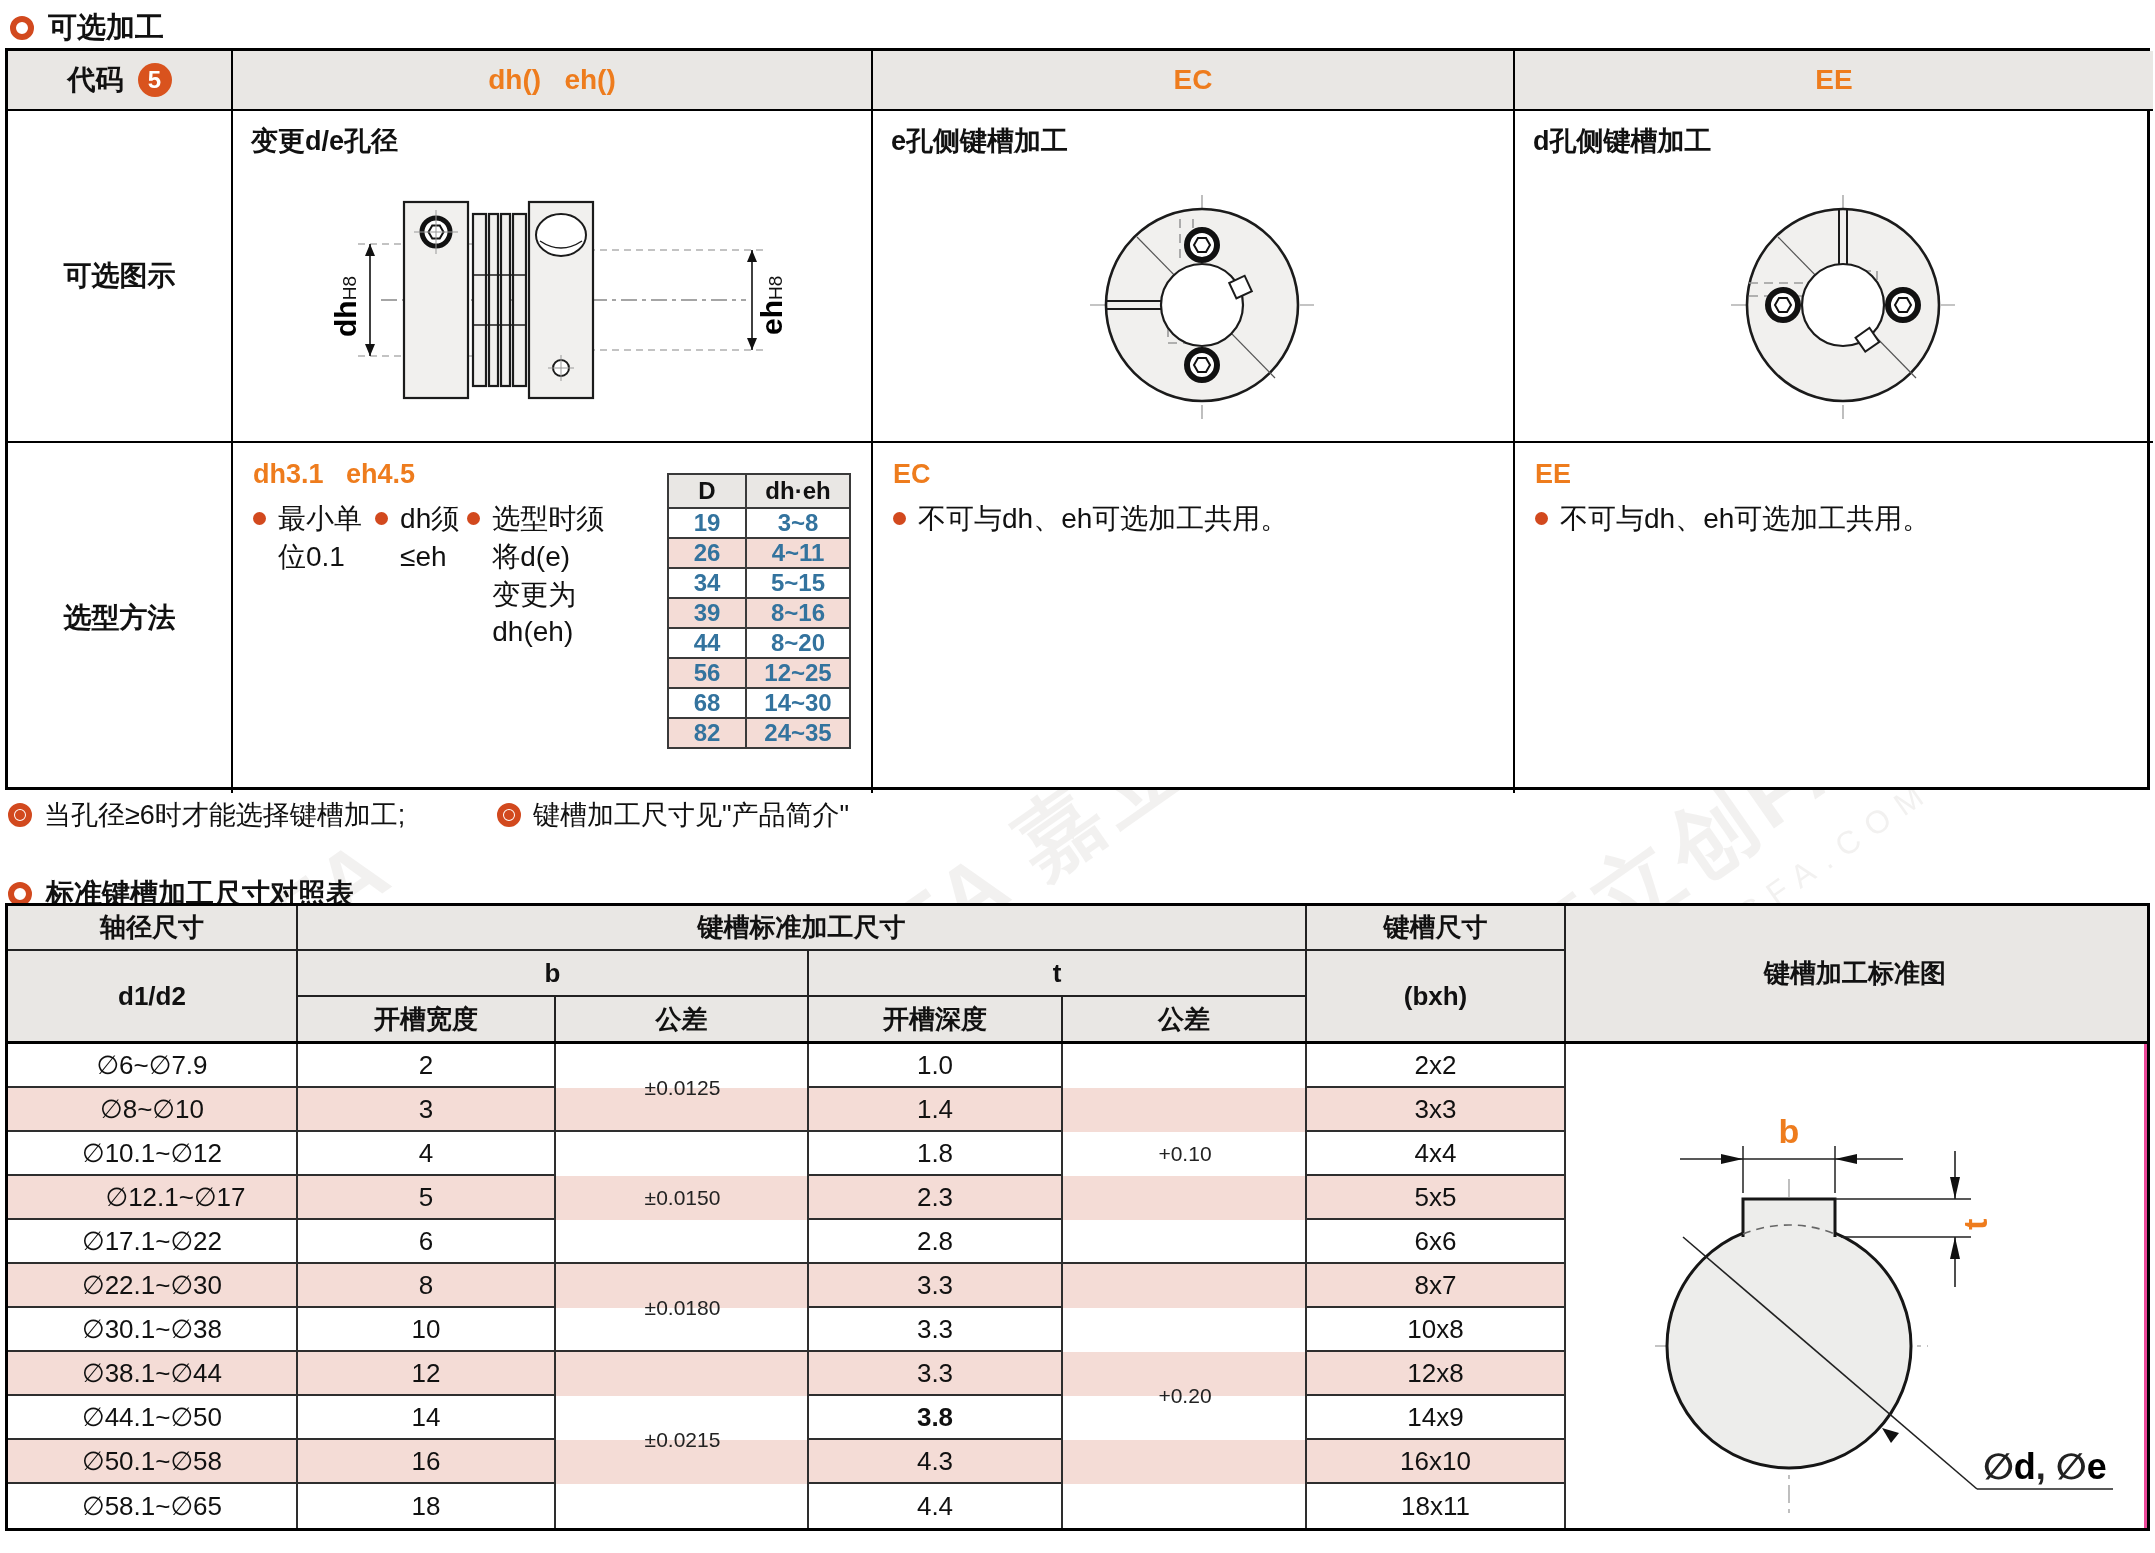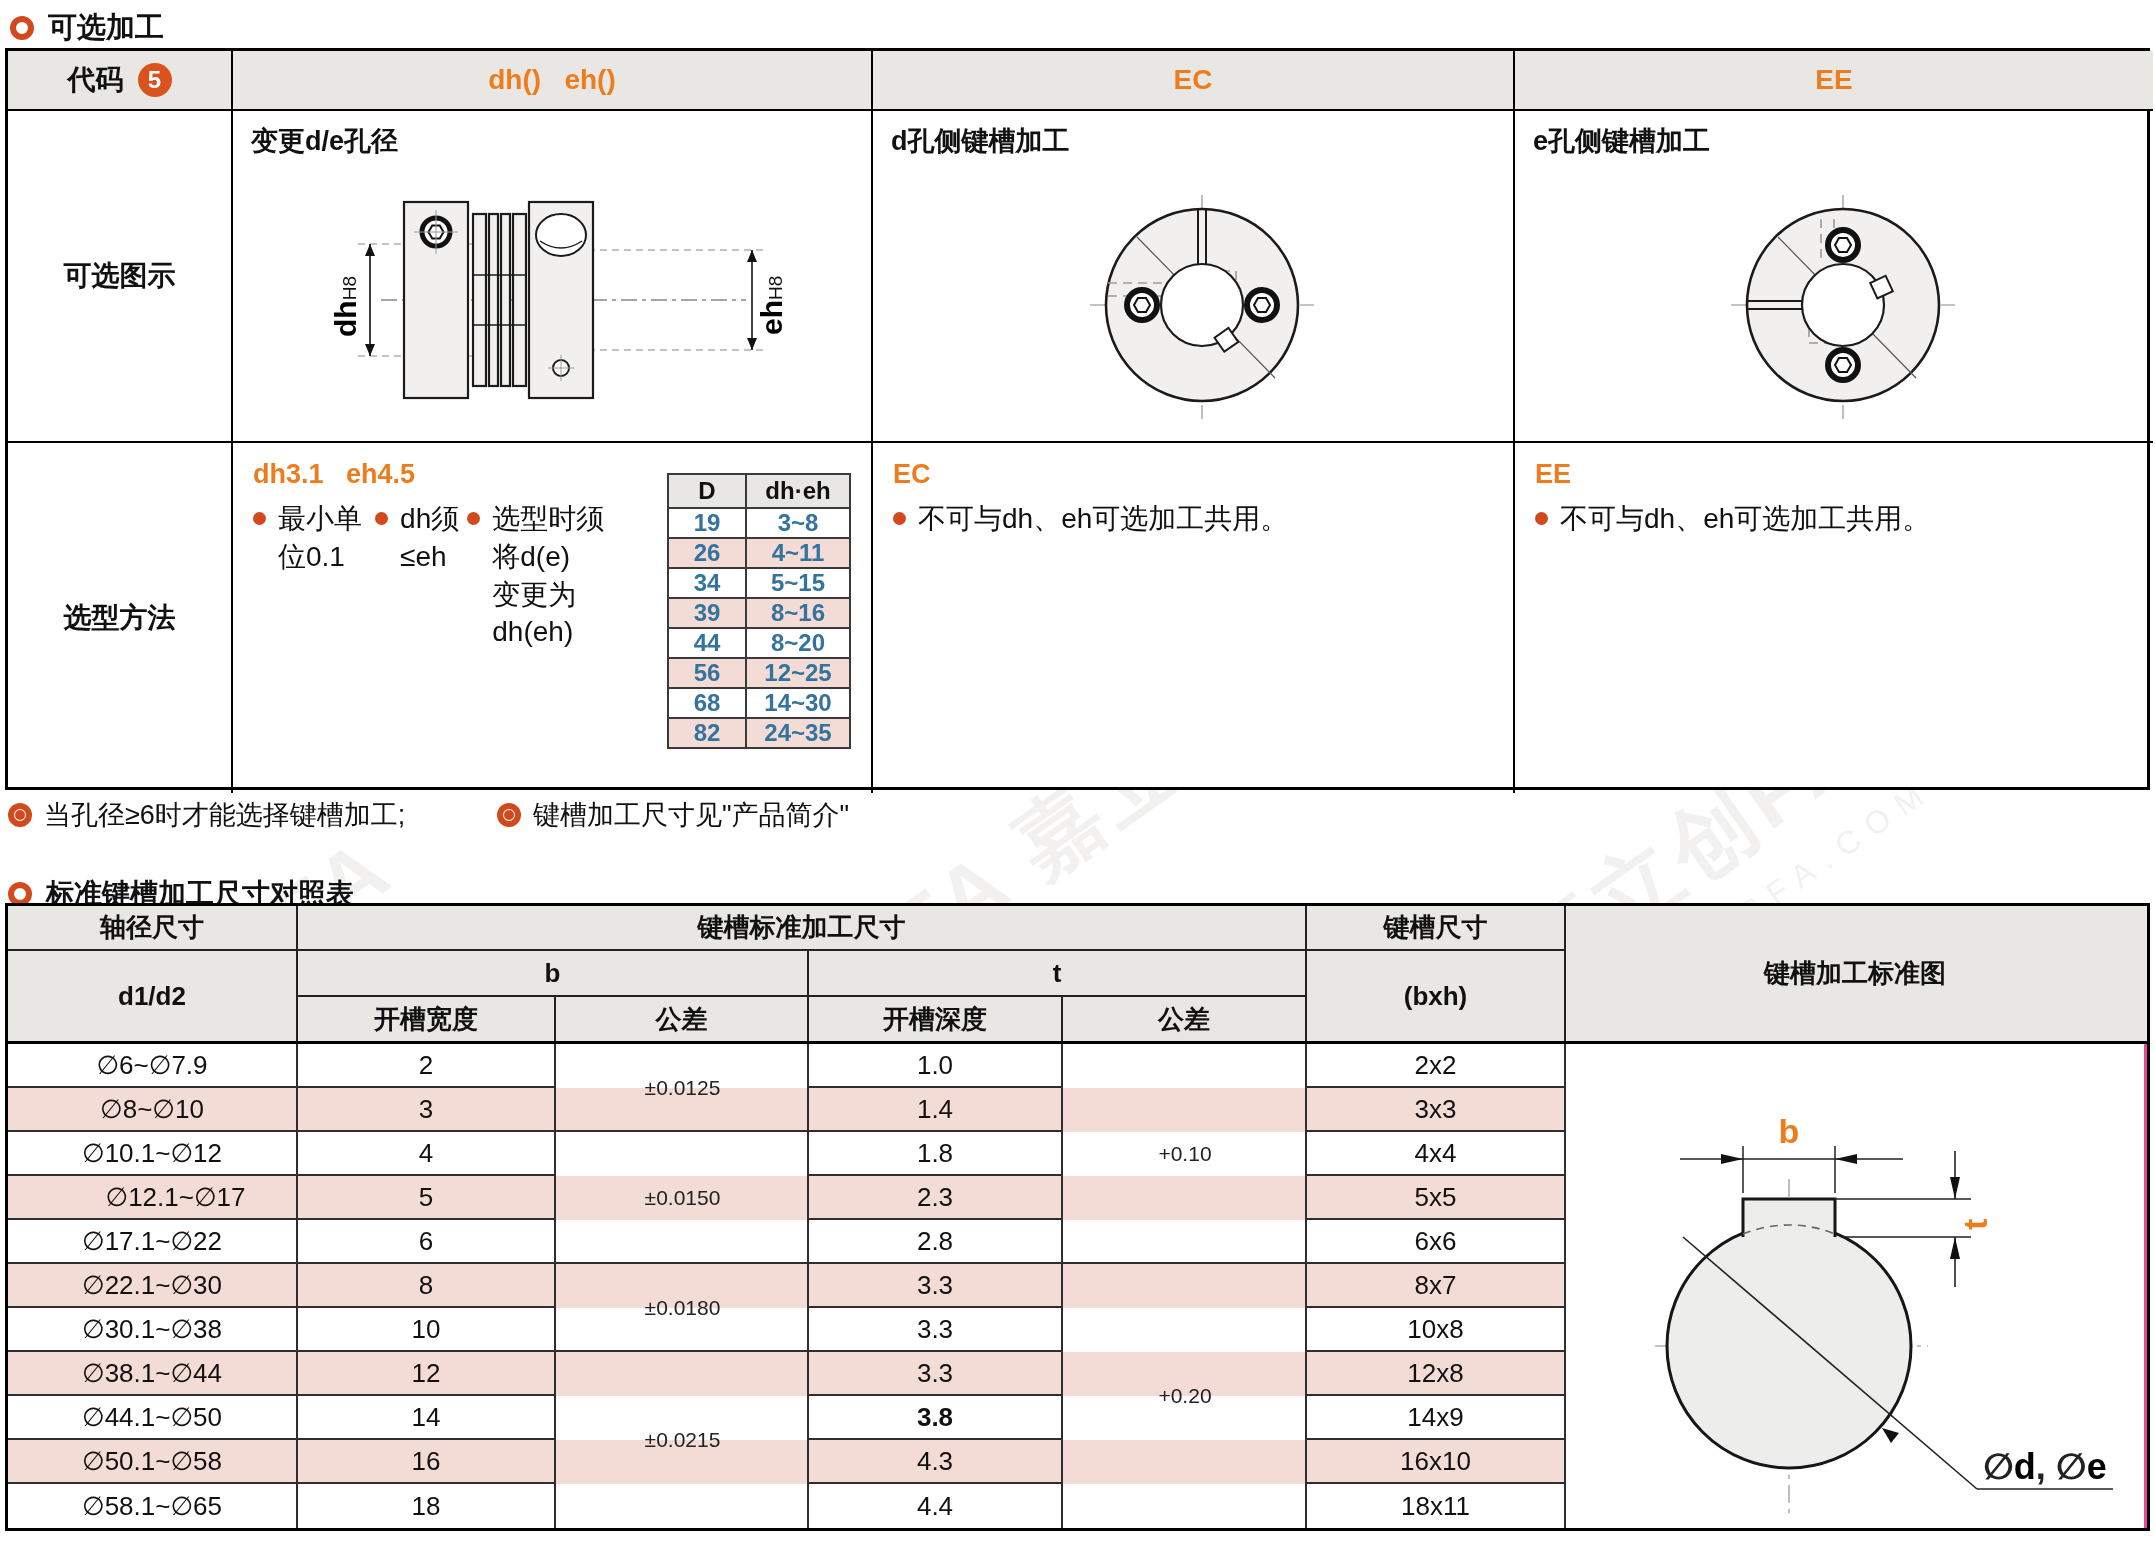--- a/index.html
+++ b/index.html
@@ -144,20 +144,51 @@
           <polygon points="426,75 421,87 431,87" fill="#111"></polygon>
           <polygon points="426,175 421,163 431,163" fill="#111"></polygon>
           <text transform="translate(456,160) rotate(-90)" font-size="30" font-weight="700">
             <tspan class="acc">eh</tspan><tspan fill="#111" font-size="19" font-weight="400">H8</tspan>
           </text>
         </svg>
       </div>
     </div>
 
     <div class="oc figcell">
+      <div class="figcap">e孔侧键槽加工</div>
+      <div class="figwrap">
+        <svg width="280" height="262" viewBox="0 0 280 262">
+          <line x1="28" y1="136" x2="252" y2="136" stroke="#8a8a8a" stroke-width="1.1" stroke-dasharray="16 5 4 5"></line>
+          <line x1="140" y1="26" x2="140" y2="250" stroke="#8a8a8a" stroke-width="1.1" stroke-dasharray="16 5 4 5"></line>
+          <circle cx="140" cy="136" r="96" fill="#f1f0ee" stroke="#1b1b1b" stroke-width="2.6"></circle>
+          <line x1="75" y1="68" x2="213" y2="209" stroke="#555" stroke-width="1.2"></line>
+          <line x1="44" y1="132" x2="101" y2="132" stroke="#1b1b1b" stroke-width="2"></line>
+          <line x1="44" y1="140" x2="101" y2="140" stroke="#1b1b1b" stroke-width="2"></line>
+          <g stroke="#9a9a9a" stroke-width="1.6" stroke-dasharray="9 6" fill="none">
+            <line x1="118" y1="50" x2="118" y2="95"></line>
+            <line x1="131" y1="50" x2="131" y2="95"></line>
+            <path d="M106 144 v30 h38 v-22"></path>
+          </g>
+          <circle cx="140" cy="136" r="41" fill="#fff" stroke="#1b1b1b" stroke-width="2.2"></circle>
+          <g transform="rotate(-115 140 136)">
+            <rect x="131.5" y="170" width="17" height="17" fill="#fff" stroke="#1b1b1b" stroke-width="2"></rect>
+          </g>
+          <g transform="translate(140,76)">
+            <circle r="15" fill="#fff" stroke="#111" stroke-width="6"></circle>
+            <polygon points="8,0 4,6.9 -4,6.9 -8,0 -4,-6.9 4,-6.9" fill="none" stroke="#111" stroke-width="2"></polygon>
+          </g>
+          <g transform="translate(140,196)">
+            <circle r="15" fill="#fff" stroke="#111" stroke-width="6"></circle>
+            <polygon points="8,0 4,6.9 -4,6.9 -8,0 -4,-6.9 4,-6.9" fill="none" stroke="#111" stroke-width="2"></polygon>
+          </g>
+        </svg>
+      </div>
+    </div>
+
+    <div class="oc figcell">
       <div class="figcap">d孔侧键槽加工</div>
       <div class="figwrap">
         <svg width="280" height="262" viewBox="0 0 280 262">
           <line x1="28" y1="136" x2="252" y2="136" stroke="#8a8a8a" stroke-width="1.1" stroke-dasharray="16 5 4 5"></line>
           <line x1="140" y1="26" x2="140" y2="250" stroke="#8a8a8a" stroke-width="1.1" stroke-dasharray="16 5 4 5"></line>
           <circle cx="140" cy="136" r="96" fill="#f1f0ee" stroke="#1b1b1b" stroke-width="2.6"></circle>
           <line x1="75" y1="68" x2="213" y2="209" stroke="#555" stroke-width="1.2"></line>
           <line x1="136" y1="40" x2="136" y2="97" stroke="#1b1b1b" stroke-width="2"></line>
           <line x1="144" y1="40" x2="144" y2="97" stroke="#1b1b1b" stroke-width="2"></line>
           <g stroke="#9a9a9a" stroke-width="1.6" stroke-dasharray="9 6" fill="none">
@@ -167,51 +198,20 @@
           </g>
           <circle cx="140" cy="136" r="41" fill="#fff" stroke="#1b1b1b" stroke-width="2.2"></circle>
           <g transform="rotate(-35 140 136)">
             <rect x="131.5" y="170" width="17" height="17" fill="#fff" stroke="#1b1b1b" stroke-width="2"></rect>
           </g>
           <g transform="translate(80,136)">
             <circle r="15" fill="#fff" stroke="#111" stroke-width="6"></circle>
             <polygon points="8,0 4,6.9 -4,6.9 -8,0 -4,-6.9 4,-6.9" fill="none" stroke="#111" stroke-width="2"></polygon>
           </g>
           <g transform="translate(200,136)">
-            <circle r="15" fill="#fff" stroke="#111" stroke-width="6"></circle>
-            <polygon points="8,0 4,6.9 -4,6.9 -8,0 -4,-6.9 4,-6.9" fill="none" stroke="#111" stroke-width="2"></polygon>
-          </g>
-        </svg>
-      </div>
-    </div>
-
-    <div class="oc figcell">
-      <div class="figcap">e孔侧键槽加工</div>
-      <div class="figwrap">
-        <svg width="280" height="262" viewBox="0 0 280 262">
-          <line x1="28" y1="136" x2="252" y2="136" stroke="#8a8a8a" stroke-width="1.1" stroke-dasharray="16 5 4 5"></line>
-          <line x1="140" y1="26" x2="140" y2="250" stroke="#8a8a8a" stroke-width="1.1" stroke-dasharray="16 5 4 5"></line>
-          <circle cx="140" cy="136" r="96" fill="#f1f0ee" stroke="#1b1b1b" stroke-width="2.6"></circle>
-          <line x1="75" y1="68" x2="213" y2="209" stroke="#555" stroke-width="1.2"></line>
-          <line x1="44" y1="132" x2="101" y2="132" stroke="#1b1b1b" stroke-width="2"></line>
-          <line x1="44" y1="140" x2="101" y2="140" stroke="#1b1b1b" stroke-width="2"></line>
-          <g stroke="#9a9a9a" stroke-width="1.6" stroke-dasharray="9 6" fill="none">
-            <line x1="118" y1="50" x2="118" y2="95"></line>
-            <line x1="131" y1="50" x2="131" y2="95"></line>
-            <path d="M106 144 v30 h38 v-22"></path>
-          </g>
-          <circle cx="140" cy="136" r="41" fill="#fff" stroke="#1b1b1b" stroke-width="2.2"></circle>
-          <g transform="rotate(-115 140 136)">
-            <rect x="131.5" y="170" width="17" height="17" fill="#fff" stroke="#1b1b1b" stroke-width="2"></rect>
-          </g>
-          <g transform="translate(140,76)">
-            <circle r="15" fill="#fff" stroke="#111" stroke-width="6"></circle>
-            <polygon points="8,0 4,6.9 -4,6.9 -8,0 -4,-6.9 4,-6.9" fill="none" stroke="#111" stroke-width="2"></polygon>
-          </g>
-          <g transform="translate(140,196)">
             <circle r="15" fill="#fff" stroke="#111" stroke-width="6"></circle>
             <polygon points="8,0 4,6.9 -4,6.9 -8,0 -4,-6.9 4,-6.9" fill="none" stroke="#111" stroke-width="2"></polygon>
           </g>
         </svg>
       </div>
     </div>
 
     <div class="oc c1 rowlab">选型方法</div>
 
     <div class="oc mcell">

